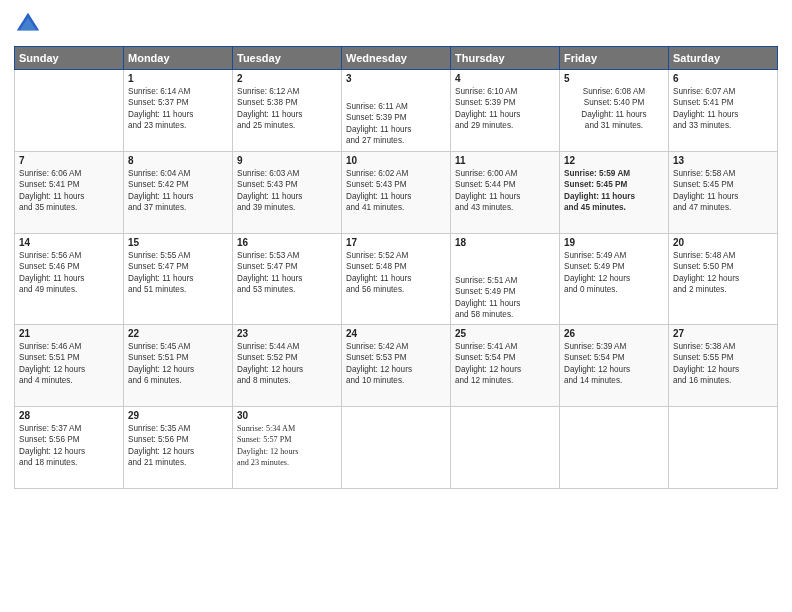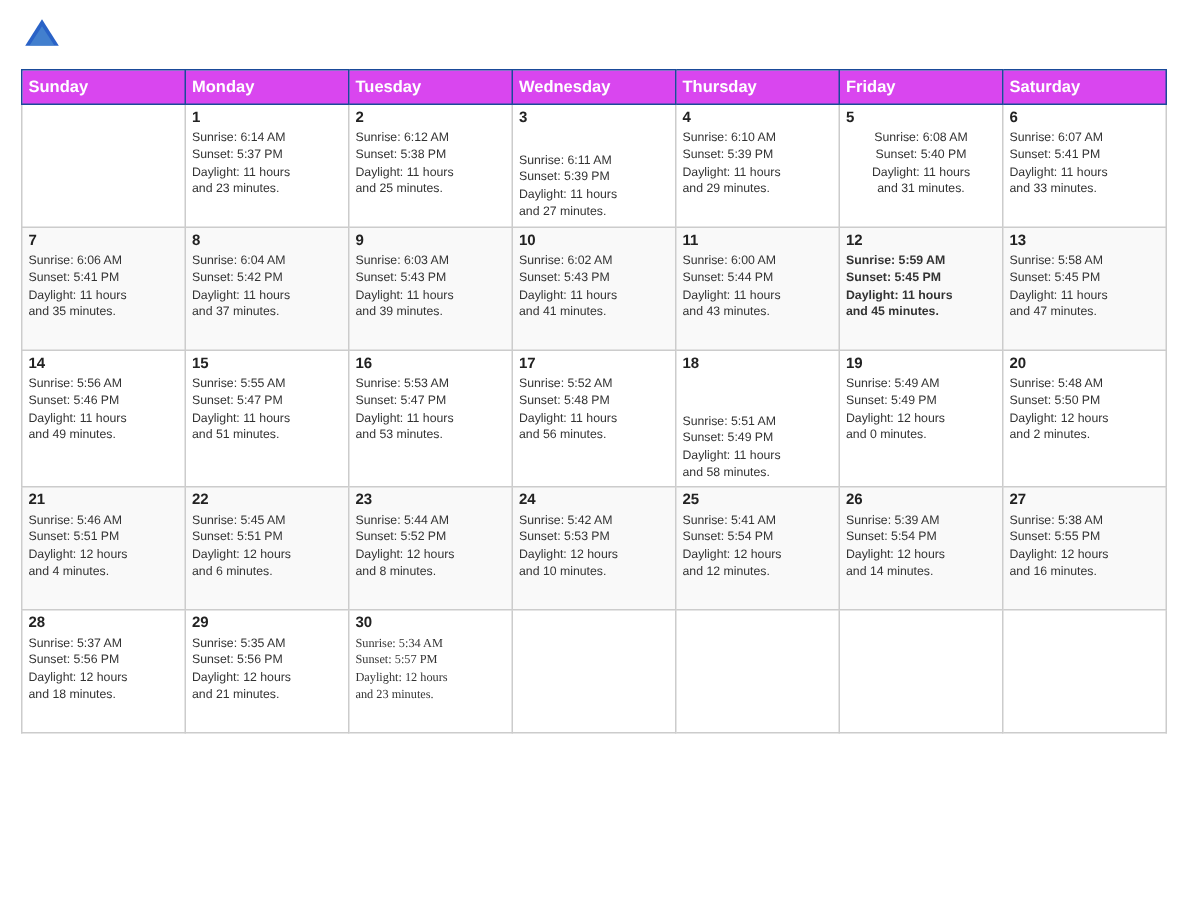--- a/index.html
+++ b/index.html
@@ -50,21 +50,21 @@
     .location {
       font-size: 14px;
       color: #444;
     }
     table {
       width: 100%;
       border-collapse: collapse;
       table-layout: fixed;
     }
     thead th {
-      background: #d946ef;
+      background: #737373;
       color: #fff;
       font-size: 11px;
       font-weight: bold;
       padding: 5px 4px;
       text-align: left;
       border: 1px solid #1a4a9a;
     }
     tbody td {
       border: 1px solid #ccc;
       vertical-align: top;

